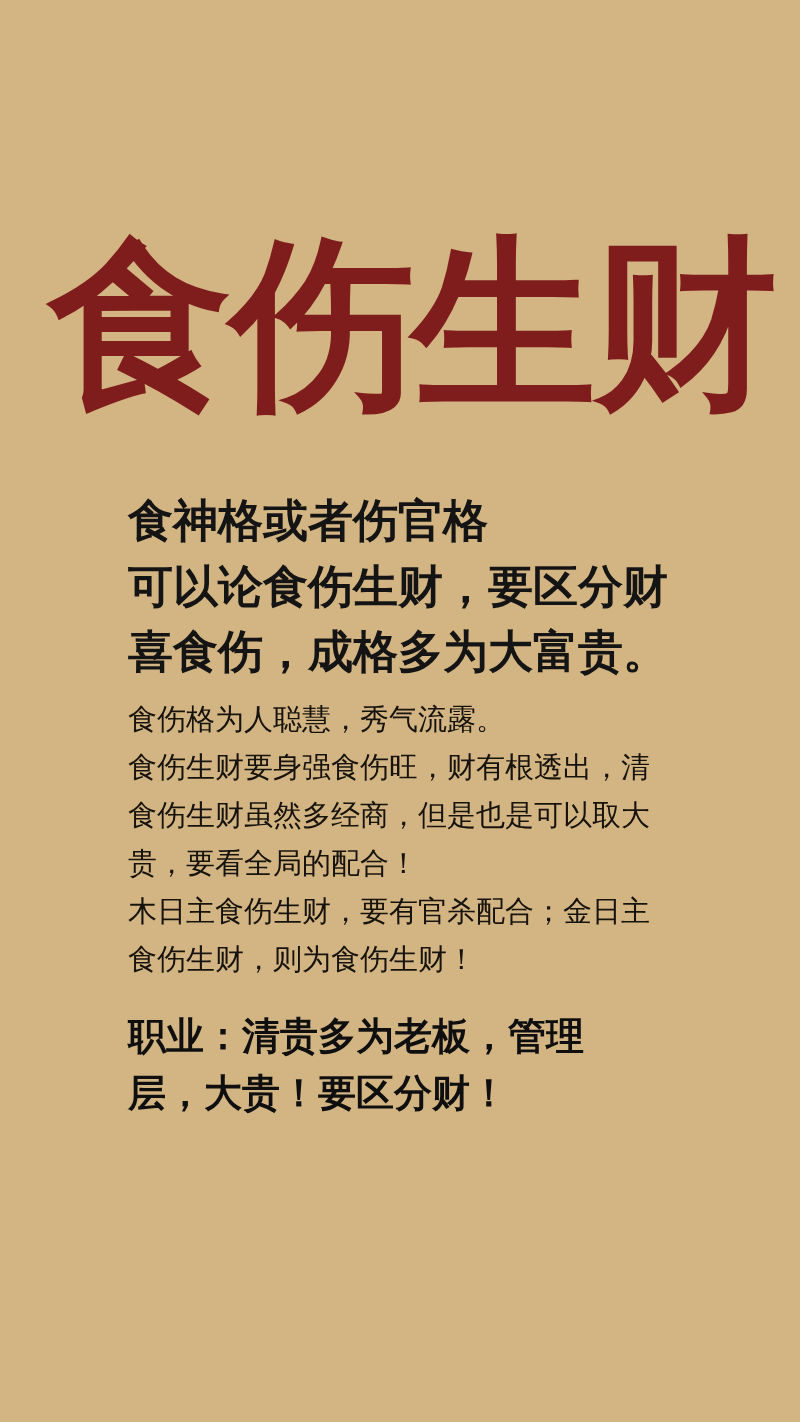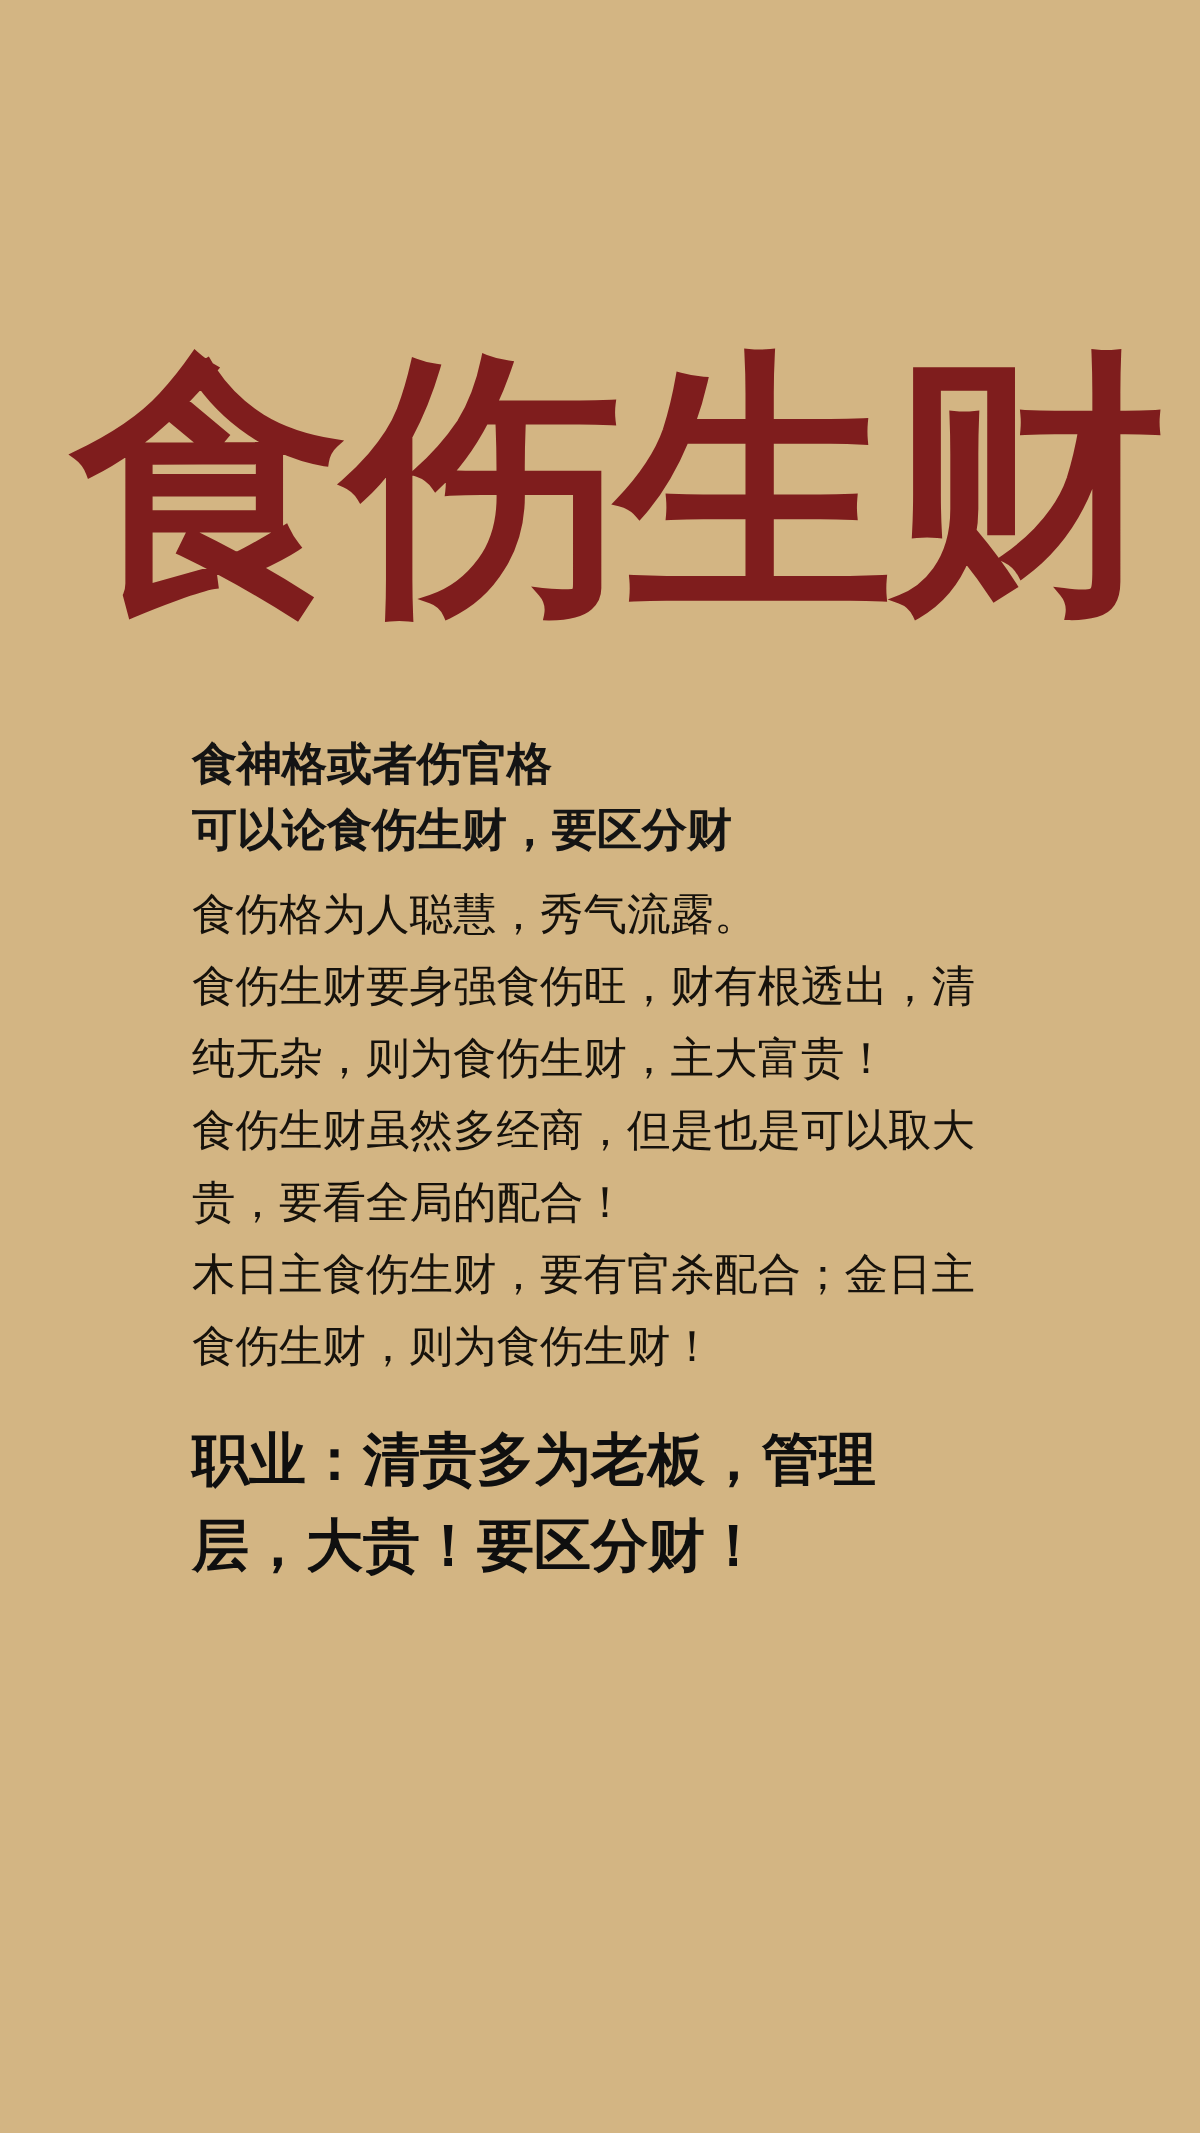--- a/index.html
+++ b/index.html
@@ -34,21 +34,21 @@
     font-family: "DejaVu Sans", "Liberation Sans", sans-serif;
   }
   .body-block {
     position: absolute;
     top: 488px;
     left: 128px;
     width: 552px;
     color: #141414;
   }
   .lead {
-    font-size: 30px;
+    font-size: 45px;
     font-weight: 700;
     line-height: 1.46;
     letter-spacing: 0px;
     margin: 0 0 6px 0;
   }
   .lead .l1 { display: block; }
   .lead .l2 { display: block; }
   .lead .l3 { display: block; }
   .detail {
     font-size: 29px;
@@ -74,26 +74,26 @@
 
 <div class="poster">
 
   <div class="headline" style="color: #7f1d1d; padding-left: 12px;">食伤生财</div>
 
   <div class="body-block">
 
     <div class="lead">
       <span class="l1">食神格或者伤官格</span>
       <span class="l2">可以论食伤生财，要区分财</span>
+      <span class="l3">喜食伤，成格多为大富贵。</span>
     </div>
 
     <div class="detail">
       <p>食伤格为人聪慧，秀气流露。</p>
       <p>食伤生财要身强食伤旺，财有根透出，清</p>
-      <p>纯无杂，则为食伤生财，主大富贵！</p>
       <p>食伤生财虽然多经商，但是也是可以取大</p>
       <p>贵，要看全局的配合！</p>
       <p>木日主食伤生财，要有官杀配合；金日主</p>
       <p>食伤生财，则为食伤生财！</p>
     </div>
 
     <div class="closing">
       <span>职业：清贵多为老板，管理</span>
       <span>层，大贵！要区分财！</span>
     </div>

